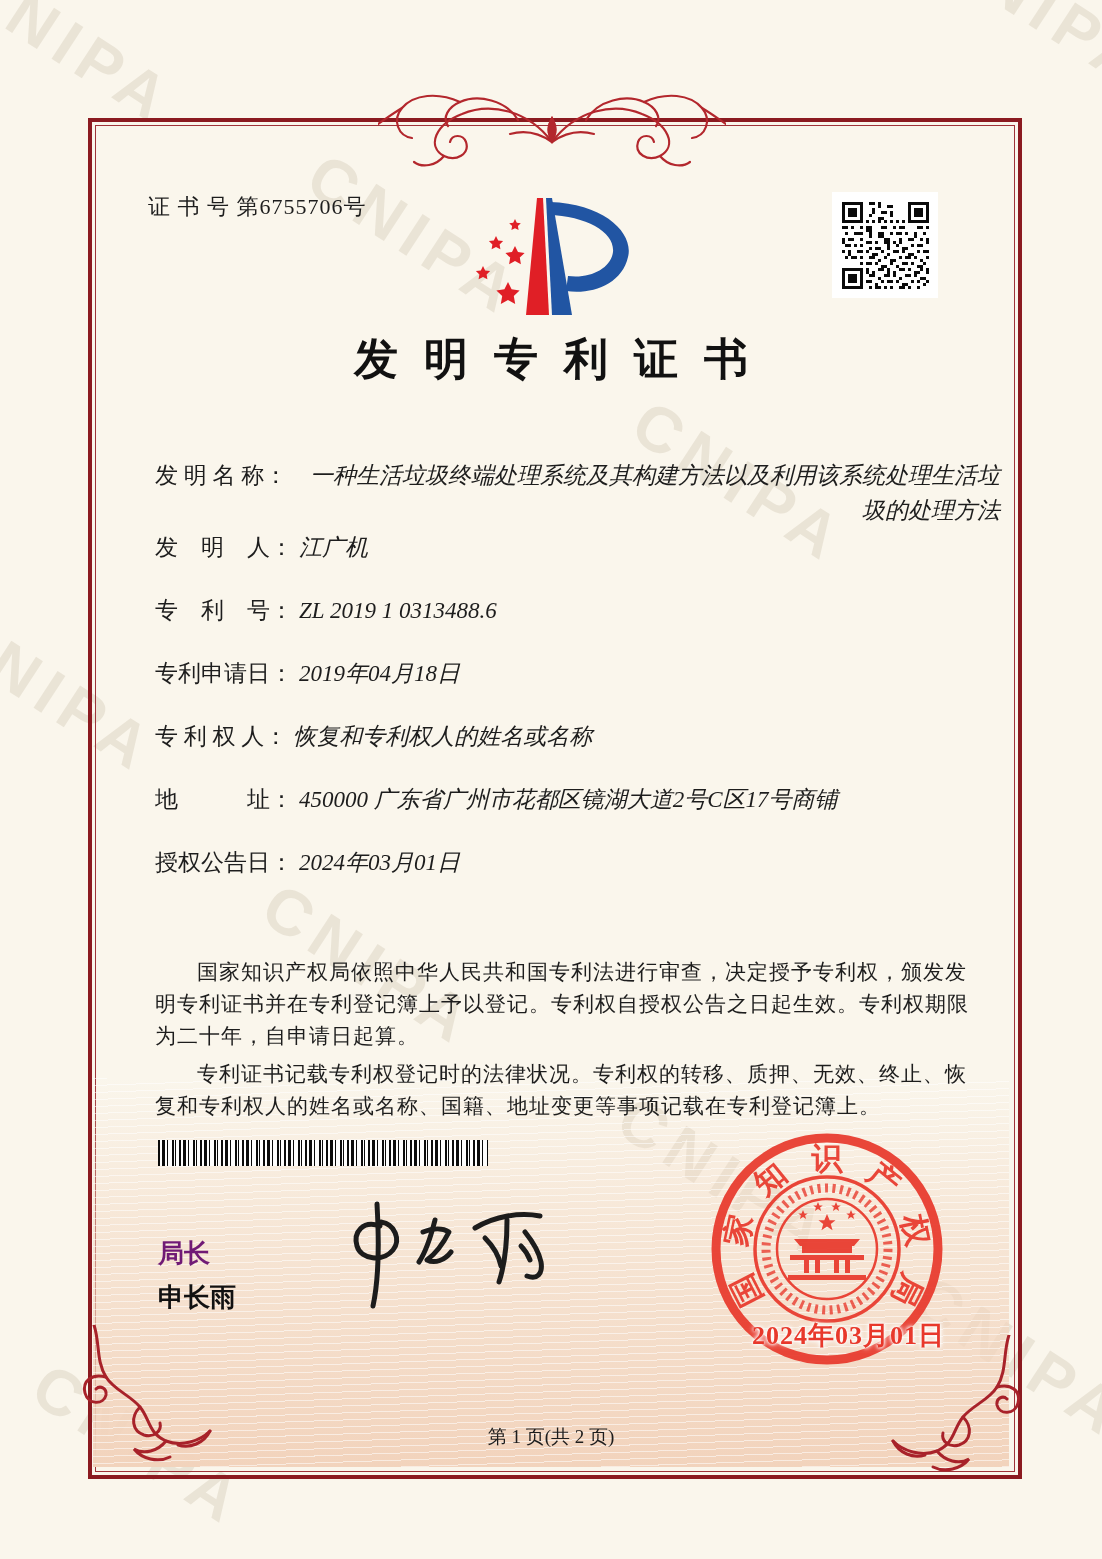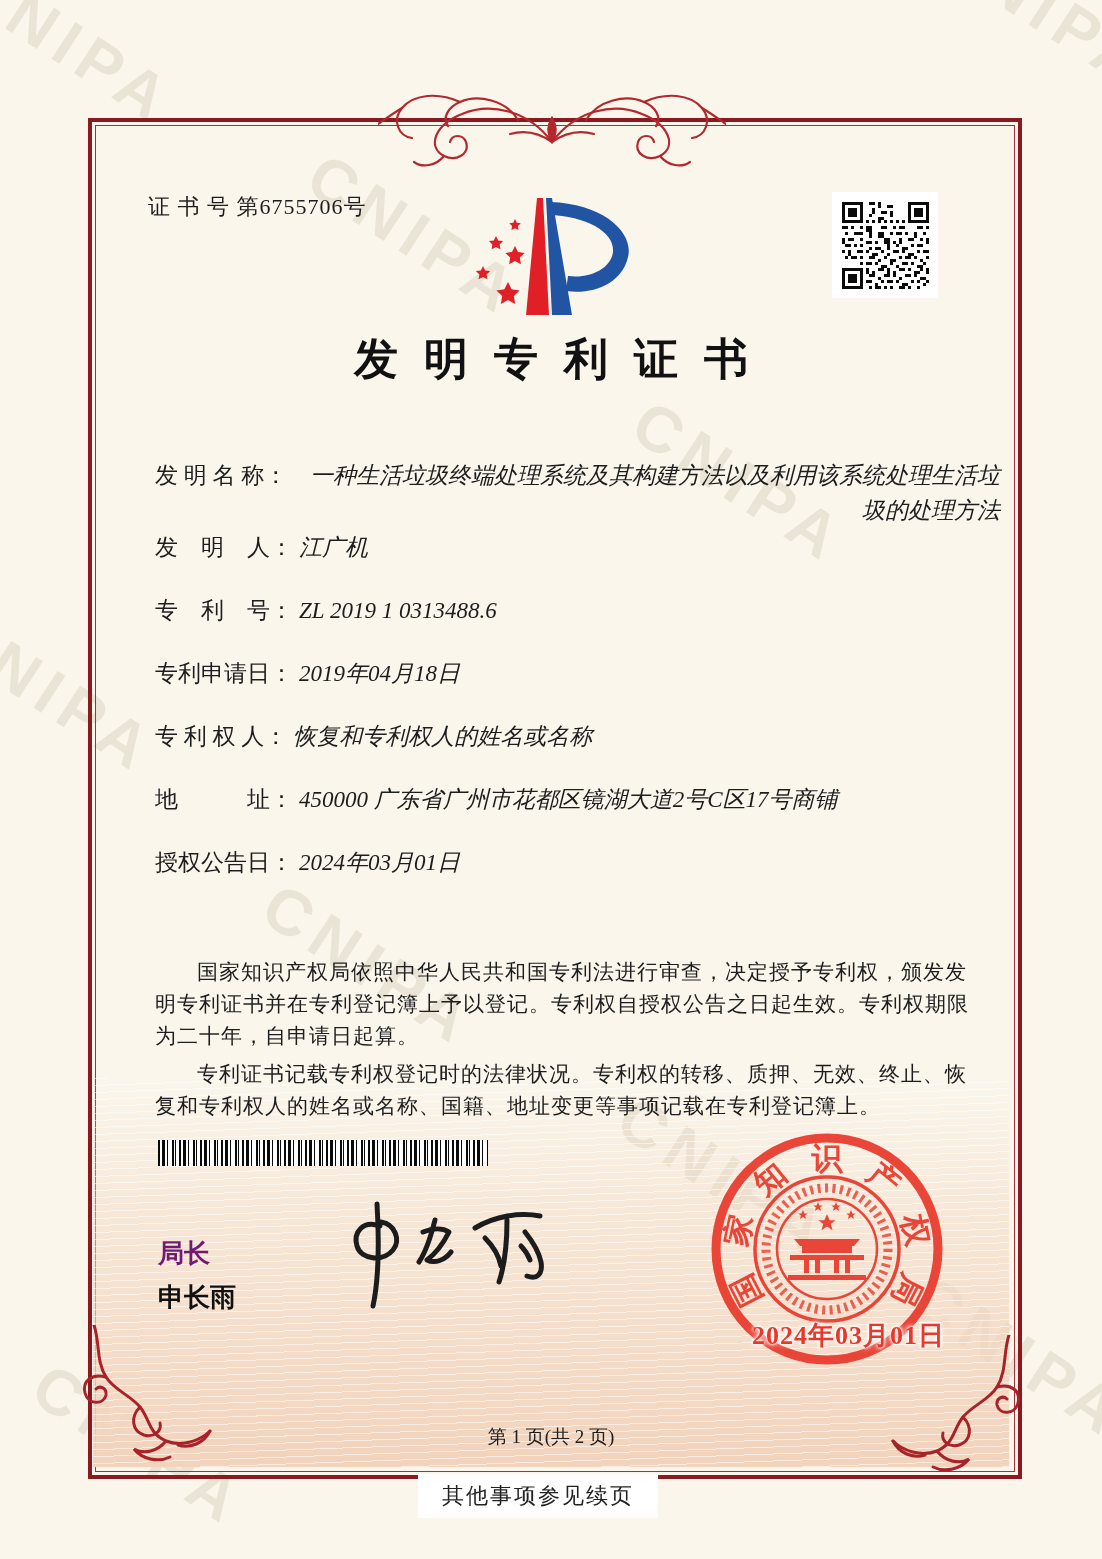--- a/index.html
+++ b/index.html
@@ -375,15 +375,14 @@
           <rect x="7" y="11" width="5" height="13"></rect>
             <rect x="18" y="11" width="5" height="13"></rect>
           <path d="M-39,26 L39,26 L39,31 L-39,31 Z"></path>
         </g>
       </g>
     </g>
   </svg>
   <div class="seal-date">2024年03月01日</div>
 
   <div class="page-number">第 1 页(共 2 页)</div>
-  <div class="note-box">其他事项参见续页</div>
 
 </div>
 
 </body></html>

